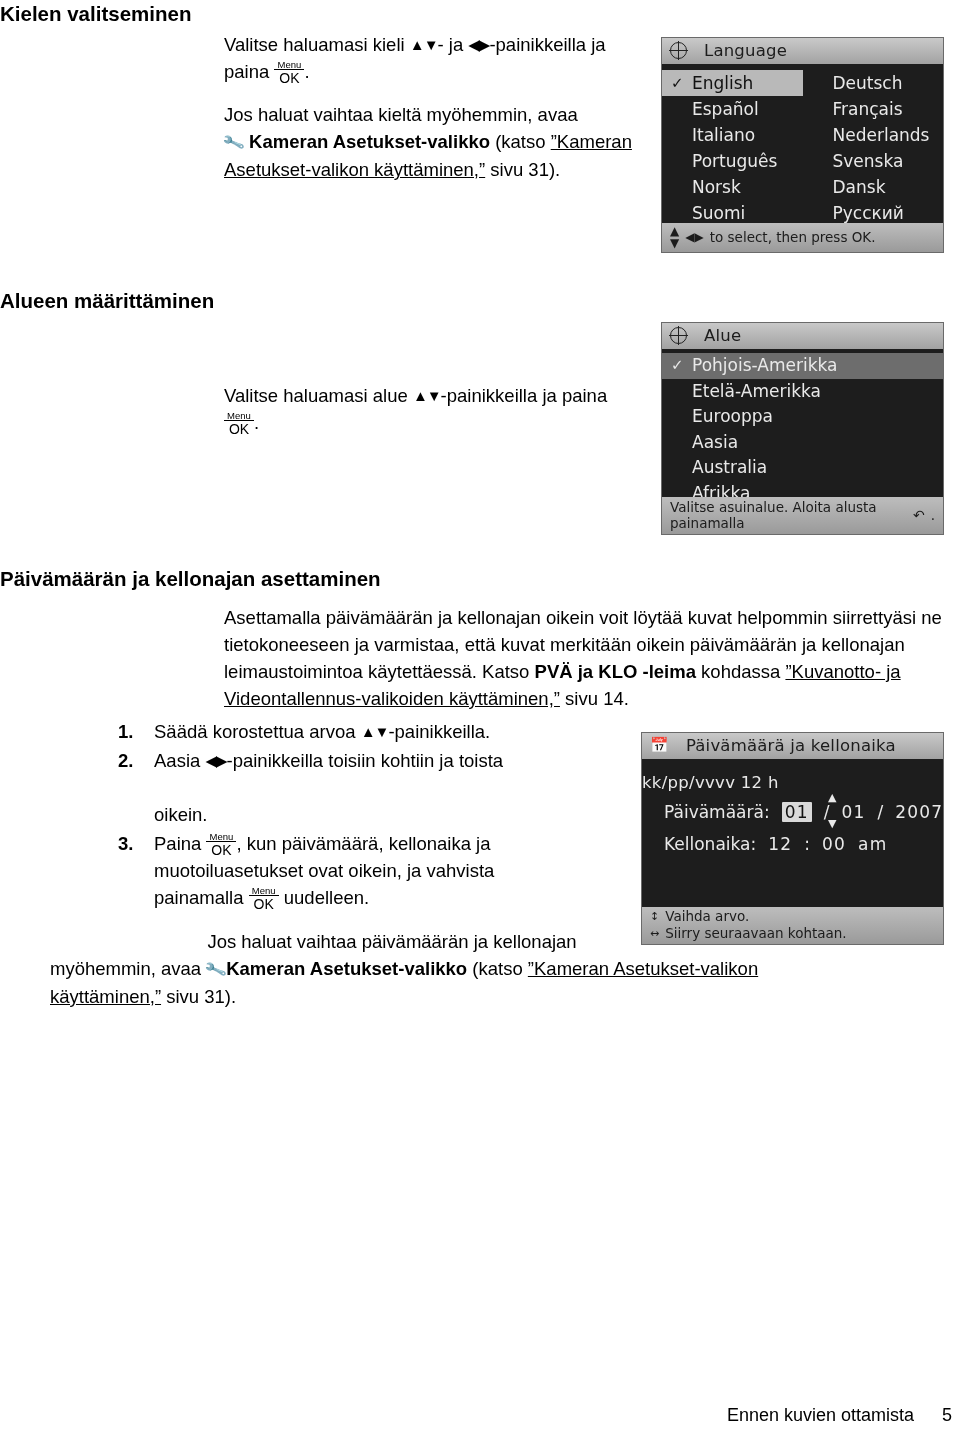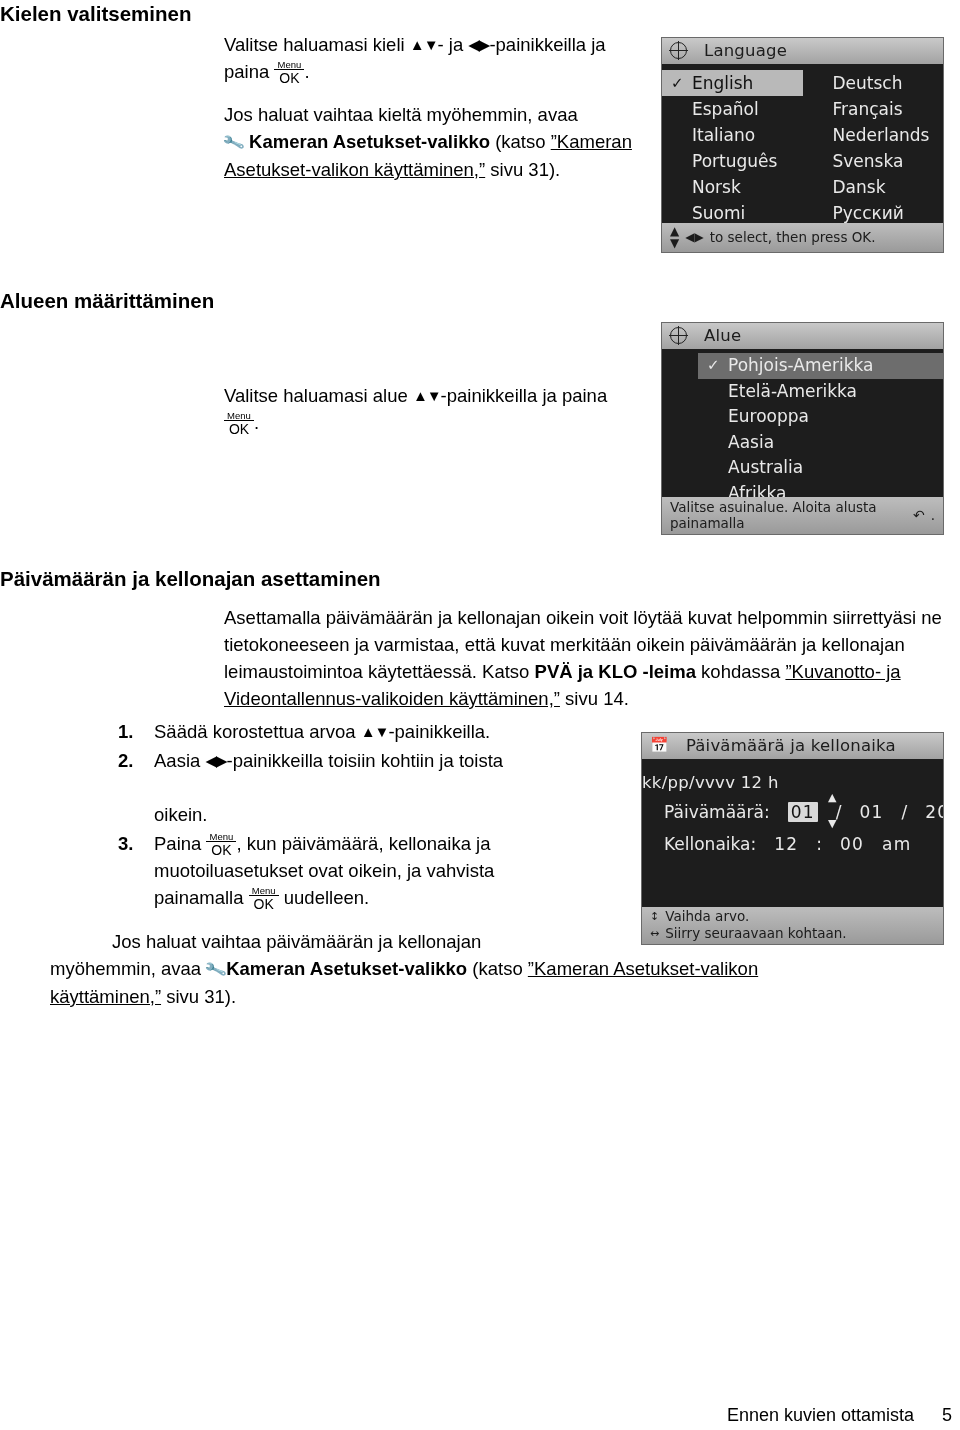--- a/index.html
+++ b/index.html
@@ -181,21 +181,21 @@
   .langcell.sel::before {
     content: "\2713";
     position: absolute;
     left: 9px;
     font-size: 15px;
   }
 
   
   .reglist {
     position: absolute;
-    top: 30px; left: 0; right: 0; margin-left: 36px;
+    top: 30px; left: 0; right: 0;
   }
   .regrow {
     font-size: 17px;
     line-height: 25.5px;
     height: 25.5px;
     padding-left: 30px;
     white-space: nowrap;
   }
   .regrow.sel {
     background: #6d6d6d;
@@ -218,21 +218,21 @@
     text-align: left;
     margin-top: 8px;
     letter-spacing: .3px;
   }
   .dtrow {
     font-size: 17px;
     margin-top: 6px;
     padding-left: 22px;
     display: flex;
     align-items: center;
-    gap: 18px;
+    gap: 12px;
     white-space: nowrap;
   }
   .dtval { letter-spacing: 1.2px; }
   .hl {
     background: #d9d9d9;
     color: #111;
     padding: 0 3px;
     border-radius: 1px;
   }
   .caret {
@@ -355,21 +355,21 @@
       <span>oikein.</span>
     </li>
     <li>
       <span class="num">3.</span>
       <span>Paina </span><span class="okbtn"><span class="m">Menu</span><span class="o">OK</span></span><span>, kun päivämäärä, kellonaika ja</span><br>
       <span>muotoiluasetukset ovat oikein, ja vahvista</span><br>
       <span>painamalla </span><span class="okbtn"><span class="m">Menu</span><span class="o">OK</span></span><span> uudelleen.</span>
     </li>
   </ol>
 
-  <div class="para" style="position:absolute; top:928px; left:112px; width:560px;">
+  <div class="para" style="position:absolute; top:928px; left:112px; width:560px;text-align:center;">
     <span>Jos haluat vaihtaa päivämäärän ja kellonajan</span>
   </div>
 
   <div class="para" style="position:absolute; top:955px; left:50px; width:910px;">
     <span>myöhemmin, avaa </span><span class="wrench">🔧</span><span class="bold">Kameran Asetukset-valikko</span><span> (katso </span><span class="link">”Kameran Asetukset-valikon</span><br>
     <span class="link">käyttäminen,”</span><span> sivu 31).</span>
   </div>
 
   <div class="lcd" style="left:641px; top:732px; width:303px; height:213px;">
     <div class="titlebar">

